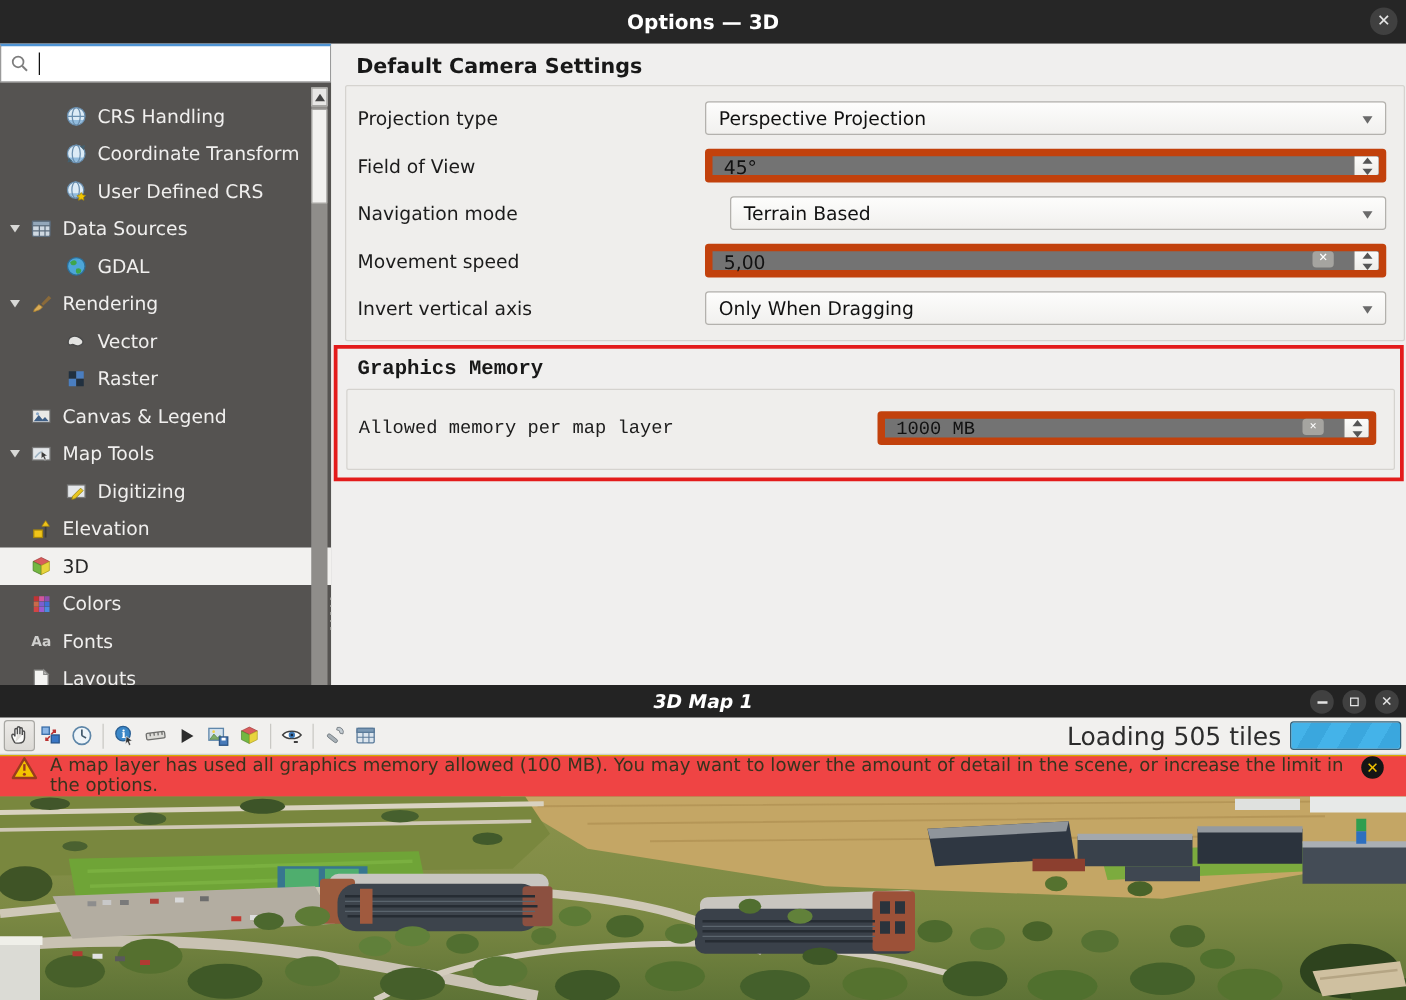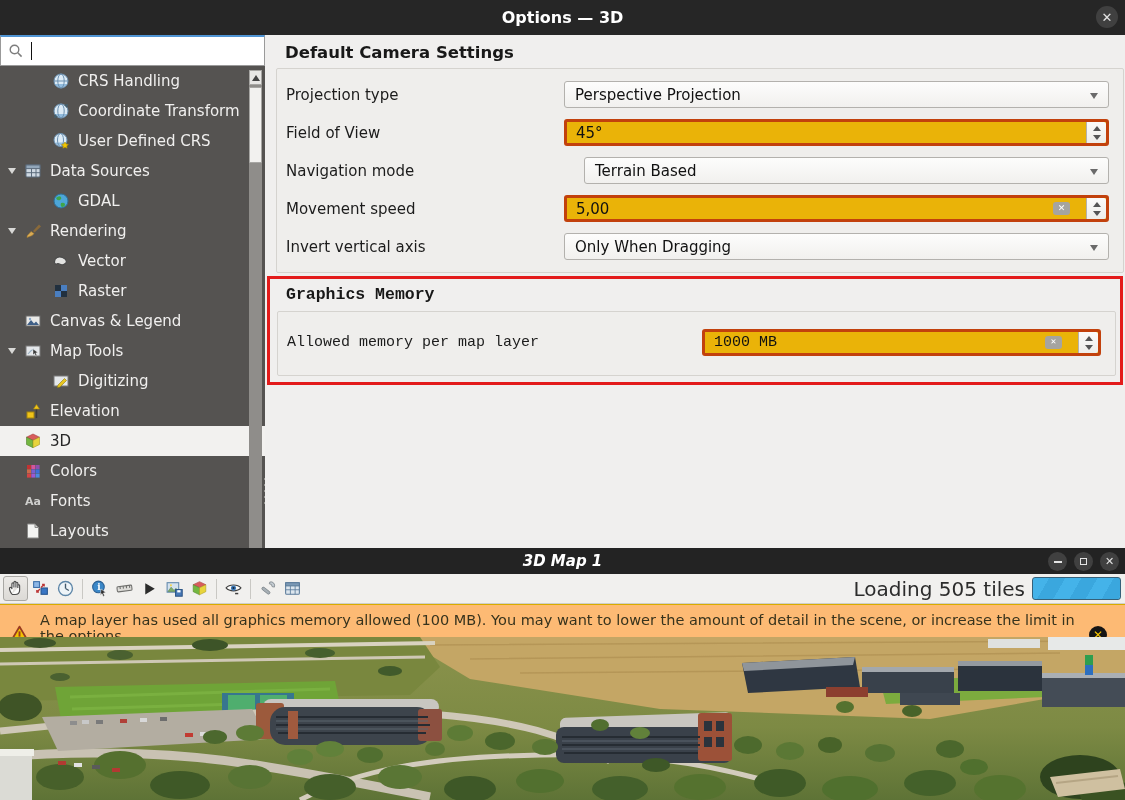--- a/index.html
+++ b/index.html
@@ -14,21 +14,21 @@
               display:flex;align-items:center;justify-content:center;font-size:13px;line-height:1;}
   .titlebar .close-pos{position:absolute;right:7px;top:6px;}
 
   .dlg-body{position:absolute;top:35px;left:0;right:0;bottom:0;}
 
   
   .left-col{position:absolute;left:0;top:0;width:265px;bottom:0;}
   .searchbox{height:31px;background:#fff;border:1px solid #9a9a9a;border-top:2px solid #4f94d4;
              display:flex;align-items:center;padding:0 7px;box-sizing:border-box;}
   .caret{width:1px;height:18px;background:#111;margin-left:7px;}
-  .tree{position:absolute;top:31px;left:0;right:0;bottom:0;background:#555351;overflow:hidden;padding-top:0;}
+  .tree{position:absolute;top:31px;left:0;right:0;bottom:0;background:#555351;overflow:hidden;padding-top:12px;}
   .trow{height:30px;display:flex;align-items:center;color:#f0efee;font-size:15px;white-space:nowrap;overflow:hidden;}
   .trow .arrowbox{width:24px;display:flex;justify-content:center;flex:0 0 24px;}
   .trow.lvl2 .arrowbox{flex:0 0 52px;}
   .tri-down{width:0;height:0;border-left:4.5px solid transparent;border-right:4.5px solid transparent;
             border-top:6px solid #d8d8d6;}
   .trow .ticon{width:18px;height:18px;flex:0 0 18px;margin-right:8px;display:flex;align-items:center;}
   .trow.selected{background:#f2f1ef;color:#262626;}
   .tree-scroll{position:absolute;top:4px;right:3px;width:13px;bottom:0;background:#8f8d8a;}
   .sb-btn{height:15px;background:#e8e7e5;border:1px solid #a7a6a3;box-sizing:border-box;
           display:flex;align-items:center;justify-content:center;}
@@ -45,21 +45,21 @@
   .sec-title{position:absolute;font-weight:bold;font-size:16.5px;color:#181818;}
   .groupbox{position:absolute;border:1px solid #d5d3cf;border-radius:2px;background:#efeeec;}
   .g1row{position:absolute;left:9px;right:14px;height:27px;display:flex;align-items:center;}
   .flabel{font-size:15px;color:#1c1c1c;flex:0 0 278px;}
   .flabel.wide{flex:0 0 415px;}
   .ctrl{flex:1;height:27px;box-sizing:border-box;position:relative;font-size:15px;color:#111;}
   .combo{border:1px solid #b3b1ad;border-radius:3px;background:linear-gradient(#fdfdfc,#f1f0ee);
          display:flex;align-items:center;padding:0 10px;}
   .combo .cbarrow{position:absolute;right:10px;top:11px;width:0;height:0;
          border-left:4.5px solid transparent;border-right:4.5px solid transparent;border-top:6px solid #6a6a6a;}
-  .spin{border:3px solid #c2410c;border-radius:3px;background:#eab308;display:flex;align-items:center;padding:0 9px;}
+  .spin{border:6px solid #c2410c;border-radius:3px;background:#737373;display:flex;align-items:flex-start;padding:0 9px;}
   .spin .spinarrows{position:absolute;right:0;top:0;bottom:0;width:19px;border-left:1px solid #b3b1ad;
         background:linear-gradient(#fbfbfa,#eeede9);display:flex;flex-direction:column;
         align-items:center;justify-content:center;gap:4px;border-radius:0 2px 2px 0;}
   .sa-up{width:0;height:0;border-left:4px solid transparent;border-right:4px solid transparent;border-bottom:5px solid #555;}
   .sa-dn{width:0;height:0;border-left:4px solid transparent;border-right:4px solid transparent;border-top:5px solid #555;}
   .clearbtn{margin-left:auto;margin-right:27px;width:17px;height:13px;border-radius:3px;background:#a5a4a0;
         color:#fff;font-size:9px;display:flex;align-items:center;justify-content:center;line-height:1;}
   .red-annotation{position:absolute;left:2px;right:2px;top:241px;height:103px;border:3px solid #e31b1b;font-family:Liberation Mono, monospace;}
 
   
@@ -74,21 +74,21 @@
   .map-toolbar{height:30px;display:flex;align-items:center;padding:0 3px;background:#f1f0ee;
                border-bottom:1px solid #cfcecb;box-sizing:border-box;}
   .tbtn{width:25px;height:25px;display:flex;align-items:center;justify-content:center;border-radius:3px;flex:0 0 25px;}
   .tbtn.active{border:1px solid #a9a8a4;background:linear-gradient(#eceae7,#dcdad6);box-sizing:border-box;}
   .tsep{width:1px;height:20px;background:#c9c8c4;margin:0 4px;flex:0 0 1px;}
   .tspacer{flex:1;}
   .loading-label{font-size:20px;color:#2c2c2c;margin-right:7px;}
   .progressbar{width:87px;height:21px;border:1px solid #35617a;border-radius:3px;margin-right:1px;
      background:repeating-linear-gradient(120deg,#44b3e9 0 14px,#3aa7de 14px 28px);}
 
-  .warnbar{height:40px;background:#fdba74;border-top:1px solid #d8ac00;display:flex;align-items:flex-end;
+  .warnbar{height:40px;background:#ef4444;border-top:1px solid #d8ac00;display:flex;align-items:flex-start;
            padding:0 9px;box-sizing:border-box;}
   .warn-text{font-size:14.5px;color:#37331d;margin-left:10px;flex:1;}
   .warn-close{width:18px;height:18px;border-radius:50%;background:#151515;color:#f3c300;
               display:flex;align-items:center;justify-content:center;font-size:12px;font-weight:bold;margin-right:9px;}
 
   .mapview{position:absolute;left:0;top:89px;width:1125px;height:163px;overflow:hidden;}
 </style>
 </head>
 <body>
 

